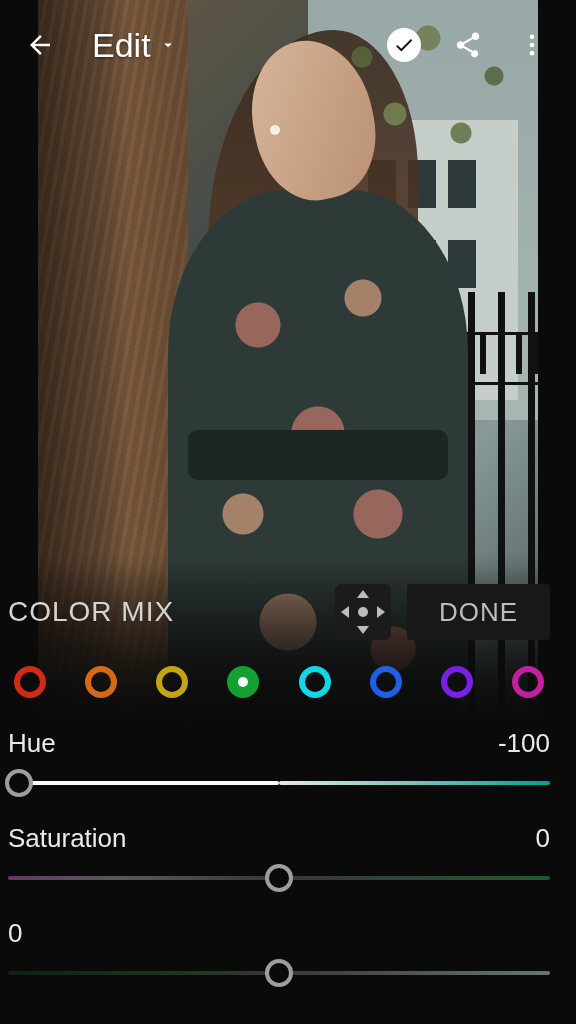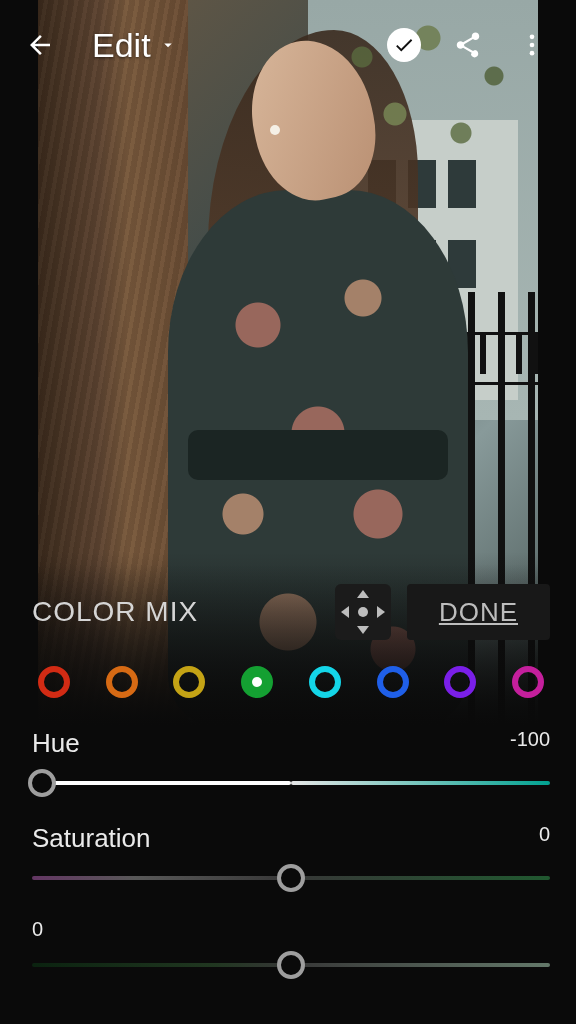--- a/index.html
+++ b/index.html
@@ -47,43 +47,43 @@
     radial-gradient(circle at 20% 30%, #5a6b3f 0 10px, transparent 11px),
     radial-gradient(circle at 50% 20%, #6b7a4a 0 12px, transparent 13px),
     radial-gradient(circle at 80% 40%, #4e5e36 0 9px, transparent 10px),
     radial-gradient(circle at 35% 60%, #7a8a57 0 11px, transparent 12px),
     radial-gradient(circle at 65% 70%, #5a6b3f 0 10px, transparent 11px);
     opacity:.8; }
   .earring { position:absolute; left:232px; top:125px; width:10px; height:10px; background:#f5f0e6; border-radius:50%; }
   .image-fade { position:absolute; left:0; right:0; bottom:0; height:200px; background: linear-gradient(to bottom, rgba(10,10,10,0) 0%, rgba(10,10,10,0.95) 100%); }
 
   
-  .panel { position:absolute; left:0; right:0; bottom:0; height:460px; padding: 20px 26px 20px 32px; background: linear-gradient(to bottom, rgba(10,10,10,0.0) 0%, #0a0a0a 35%); }
+  .panel { position:absolute; left:0; right:0; bottom:0; height:460px; padding: 20px 26px 20px 8px; background: linear-gradient(to bottom, rgba(10,10,10,0.0) 0%, #0a0a0a 35%); }
   .panel-header { display:flex; align-items:center; height:56px; margin-bottom:26px; }
   .panel-title { font-size:28px; letter-spacing:1px; color:#d5d5d5; }
   .panel-header .flex { flex:1; }
   .pan-btn { width:56px; height:56px; background:#1b1b1b; border-radius:6px; display:flex; align-items:center; justify-content:center; margin-right:16px; }
   .pan-cross { position:relative; width:40px; height:40px; }
   .pan-cross .dot { position:absolute; left:50%; top:50%; width:10px; height:10px; background:#bdbdbd; border-radius:50%; transform:translate(-50%,-50%); }
   .pan-cross .arr { position:absolute; width:0; height:0; }
   .pan-cross .up { left:50%; top:-2px; transform:translateX(-50%); border-left:6px solid transparent; border-right:6px solid transparent; border-bottom:8px solid #bdbdbd; }
   .pan-cross .down { left:50%; bottom:-2px; transform:translateX(-50%); border-left:6px solid transparent; border-right:6px solid transparent; border-top:8px solid #bdbdbd; }
   .pan-cross .left { top:50%; left:-2px; transform:translateY(-50%); border-top:6px solid transparent; border-bottom:6px solid transparent; border-right:8px solid #bdbdbd; }
   .pan-cross .right { top:50%; right:-2px; transform:translateY(-50%); border-top:6px solid transparent; border-bottom:6px solid transparent; border-left:8px solid #bdbdbd; }
-  .done-btn { height:56px; padding:0 32px; background:#181818; border-radius:4px; display:flex; align-items:center; color:#bdbdbd; font-size:26px; letter-spacing:1px;text-decoration:underline; }
+  .done-btn { height:56px; padding:0 32px; background:#181818; border-radius:4px; display:flex; align-items:center; color:#bdbdbd; font-size:26px; letter-spacing:1px; }
 
   .swatches { display:flex; justify-content:space-between; align-items:center; margin:0 6px 30px 6px; }
   .swatch { width:32px; height:32px; border-radius:50%; border:6px solid; background:transparent; }
   .swatch.selected { border-width:6px; position:relative; }
   .swatch.selected::after { content:""; position:absolute; left:50%; top:50%; width:10px; height:10px; background:#fff; border-radius:50%; transform:translate(-50%,-50%); }
 
   .slider-group { margin-bottom:30px; }
-  .slider-row { display:flex; justify-content:space-between; align-items:flex-start; margin-bottom:14px; }
+  .slider-row { display:flex; justify-content:space-between; align-items:flex-end; margin-bottom:14px; }
   .slider-label { font-size:26px; color:#eaeaea; }
-  .slider-value { font-size:20px; color:#eaeaea; }
+  .slider-value { font-size:26px; color:#eaeaea; }
   .track-wrap { position:relative; height:20px; }
   .track { position:absolute; left:0; right:0; top:50%; height:4px; transform:translateY(-50%); border-radius:2px; }
   .knob { position:absolute; top:50%; width:28px; height:28px; border:4px solid #9e9e9e; background:#0a0a0a; border-radius:50%; transform:translate(-50%,-50%); }
 
   
   .track.hue-active { background:#fff; }
   .track.hue-rest { background: linear-gradient(90deg,#ffffff 0%, #00b3a0 100%); opacity:.9; }
   .track.sat { background: linear-gradient(90deg,#8a4a8a 0%, #7a7a7a 20%, #4a4a4a 50%, #2a7a40 100%); opacity:.7; }
   .track.lum { background: linear-gradient(90deg,#0b2d12 0%, #2a4a2a 35%, #4a4a4a 50%, #8aa893 100%); opacity:.7; }
 </style>

